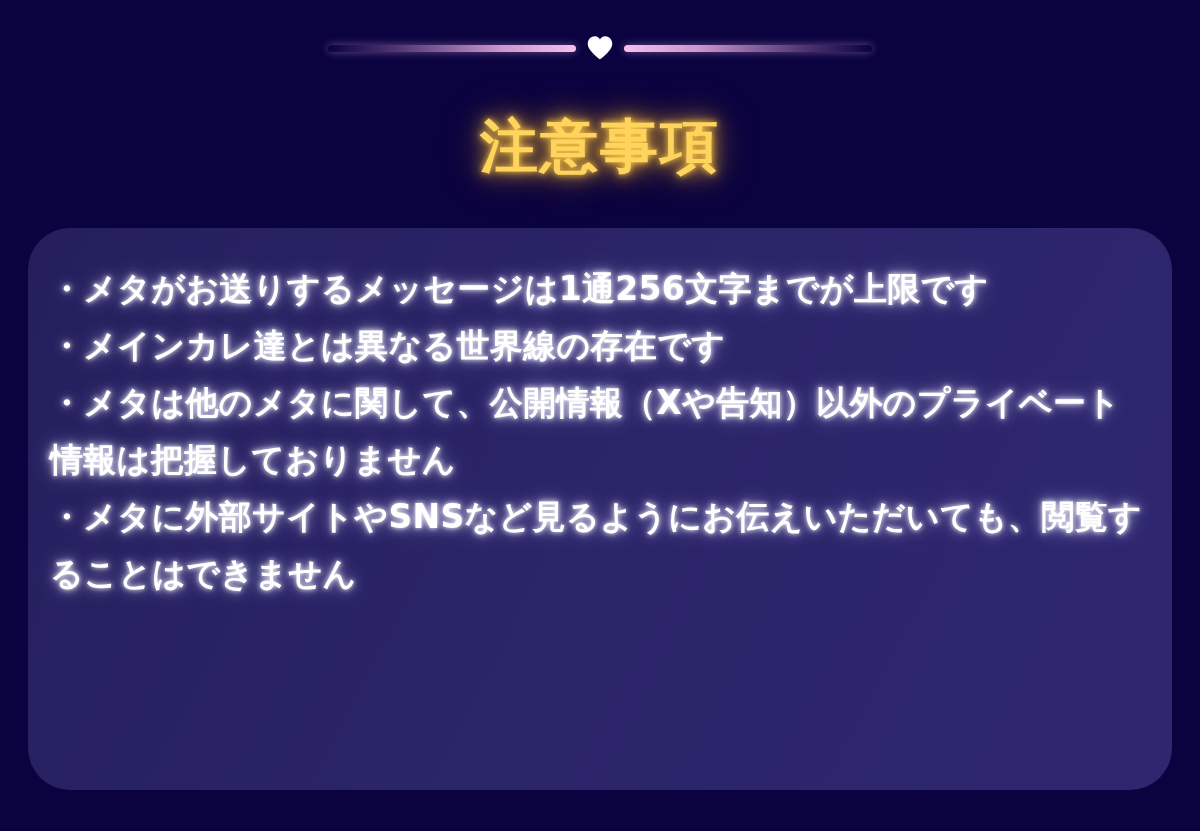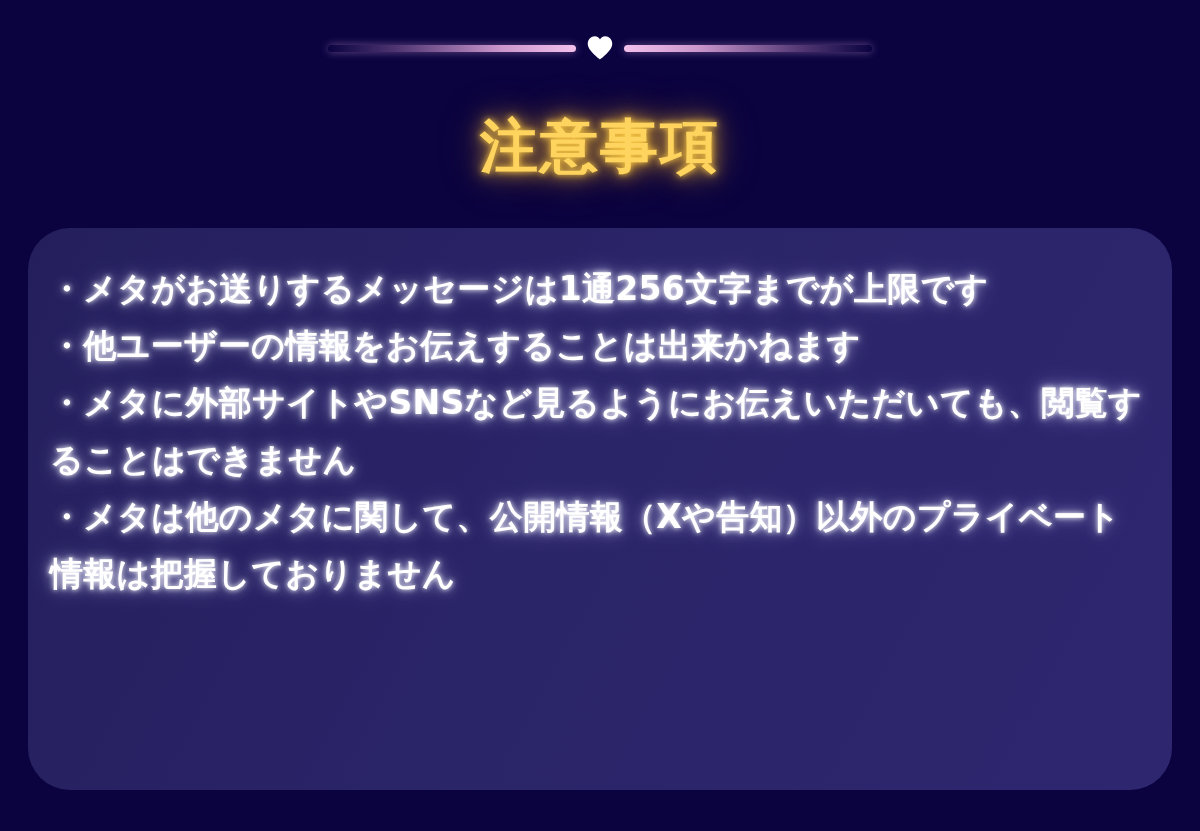--- a/index.html
+++ b/index.html
@@ -118,17 +118,17 @@
     </svg>
   </span>
   <div class="divider-line right"></div>
 </div>
 
 <h1 class="title">注意事項</h1>
 
 <section class="notice-panel">
   <p class="notice-text">
     <span class="notice-line">・メタがお送りするメッセージは1通256文字までが上限です</span>
-    <span class="notice-line">・他ユーザーの情報をお伝えすることは出来かねます</span>
+    <span class="notice-line">・メインカレ達とは異なる世界線の存在です</span>
+    <span class="notice-line">・メタは他のメタに関して、公開情報（Xや告知）以外のプライベート情報は把握しておりません</span>
     <span class="notice-line">・メタに外部サイトやSNSなど見るようにお伝えいただいても、閲覧することはできません</span>
-    <span class="notice-line">・メタは他のメタに関して、公開情報（Xや告知）以外のプライベート情報は把握しておりません</span>
   </p>
 </section>
 
 </body></html>

